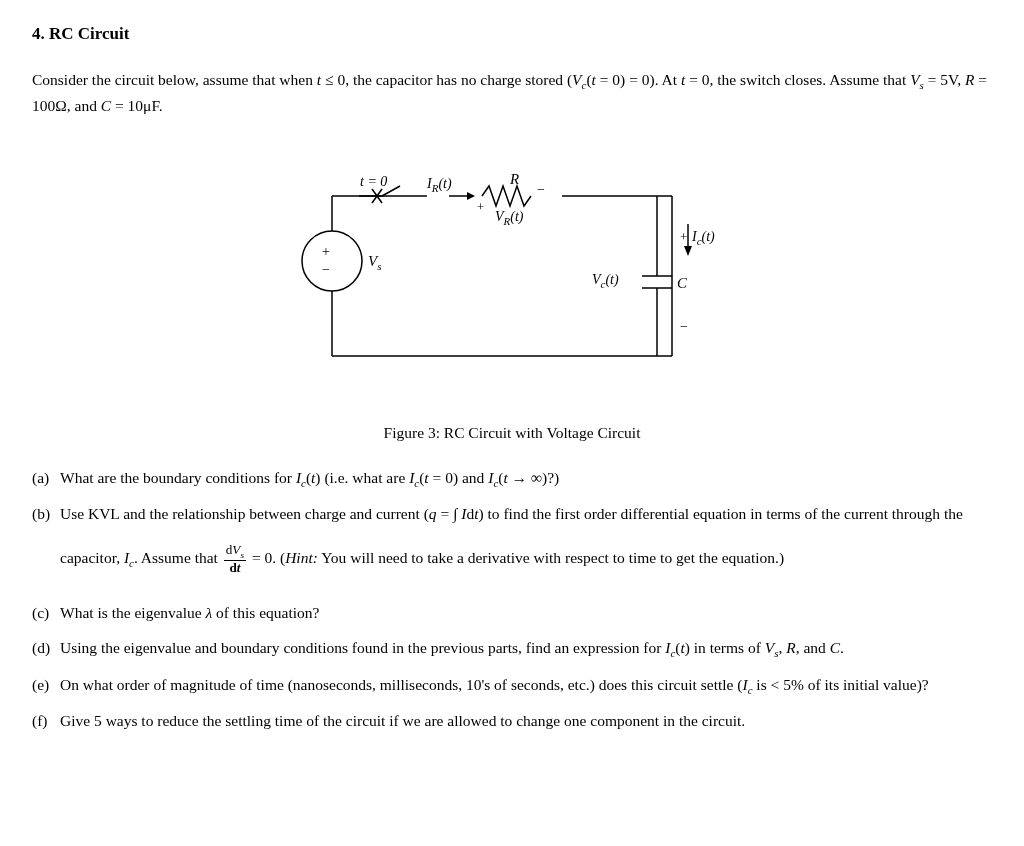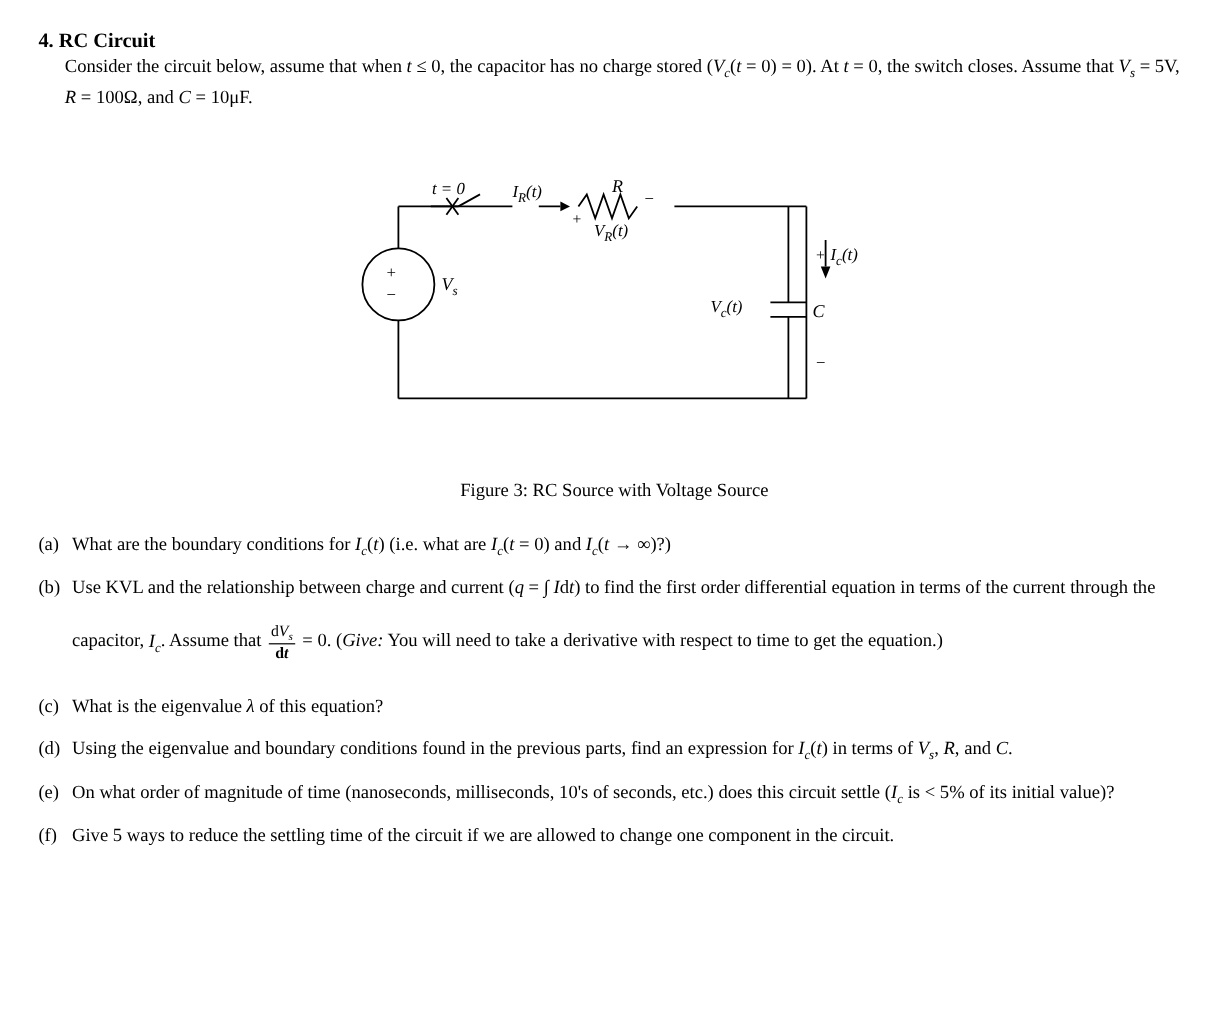--- a/index.html
+++ b/index.html
@@ -8,28 +8,27 @@
       font-family: "Times New Roman", Times, serif;
       font-size: 16px;
       color: #000;
       padding: 24px 32px;
       max-width: 1024px;
     }
 
     .problem-number {
       font-weight: bold;
       font-size: 17px;
-      margin-bottom: 0;
+      margin-bottom: 24px;
     }
 
     .intro-text {
       font-size: 15.5px;
       line-height: 1.55;
       margin-bottom: 18px;
-      margin-left: 22px;
     }
 
     .circuit-container {
       display: flex;
       justify-content: center;
       margin-bottom: 8px;
     }
 
     .circuit-svg {
       display: block;
@@ -154,41 +153,41 @@
 
       <line x1="405" y1="60" x2="405" y2="140" stroke="#000" stroke-width="1.5"></line>
       <line x1="405" y1="152" x2="405" y2="220" stroke="#000" stroke-width="1.5"></line>
 
       <text x="425" y="152" font-size="15" font-family="Times New Roman" font-style="italic" fill="#000">C</text>
 
       <text x="428" y="195" font-size="14" font-family="Times New Roman" fill="#000">−</text>
     </svg>
   </div>
 
-  <div class="figure-caption">Figure 3: RC Source with Voltage Source</div>
+  <div class="figure-caption">Figure 3: RC Circuit with Voltage Circuit</div>
 
   <div class="parts">
 
     <div class="part">
       <span class="part-label">(a)</span>
       <span class="part-content">
         What are the boundary conditions for <em>I<sub>c</sub></em>(<em>t</em>) (i.e. what are <em>I<sub>c</sub></em>(<em>t</em> = 0) and <em>I<sub>c</sub></em>(<em>t</em> → ∞)?)
       </span>
     </div>
 
     <div class="part">
       <span class="part-label">(b)</span>
       <span class="part-content">
         Use KVL and the relationship between charge and current (<em>q</em> = ∫ <em>I</em>d<em>t</em>) to find the first order differential
         equation in terms of the current through the capacitor, <em>I<sub>c</sub></em>. Assume that
         <span class="fraction">
             <span class="num">d<em>V<sub>s</sub></em></span>
             <span class="den">d<em>t</em></span>
           </span>
-        = 0. (<em>Give:</em> You will need
+        = 0. (<em>Hint:</em> You will need
         to take a derivative with respect to time to get the equation.)
       </span>
     </div>
 
     <div class="part">
       <span class="part-label">(c)</span>
       <span class="part-content">
         What is the eigenvalue <em>λ</em> of this equation?
       </span>
     </div>

